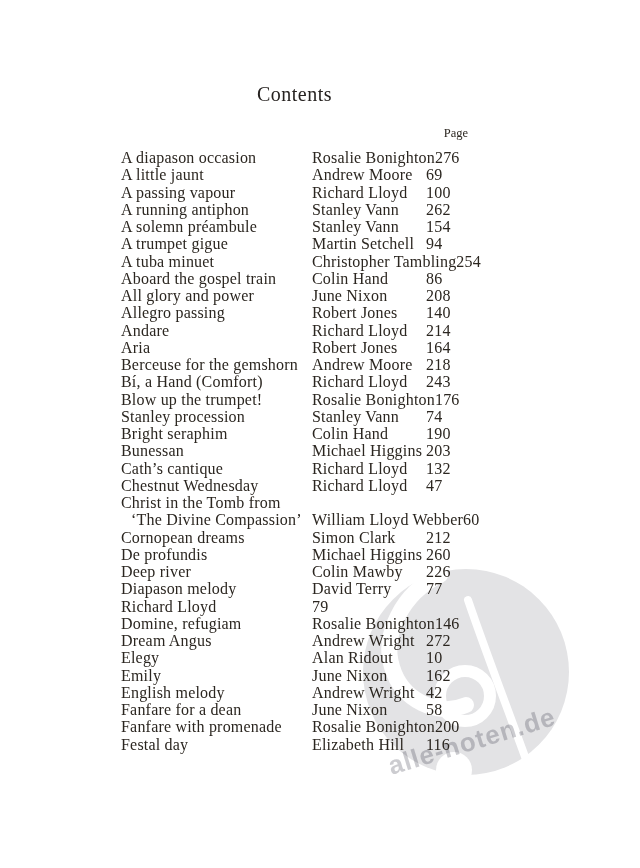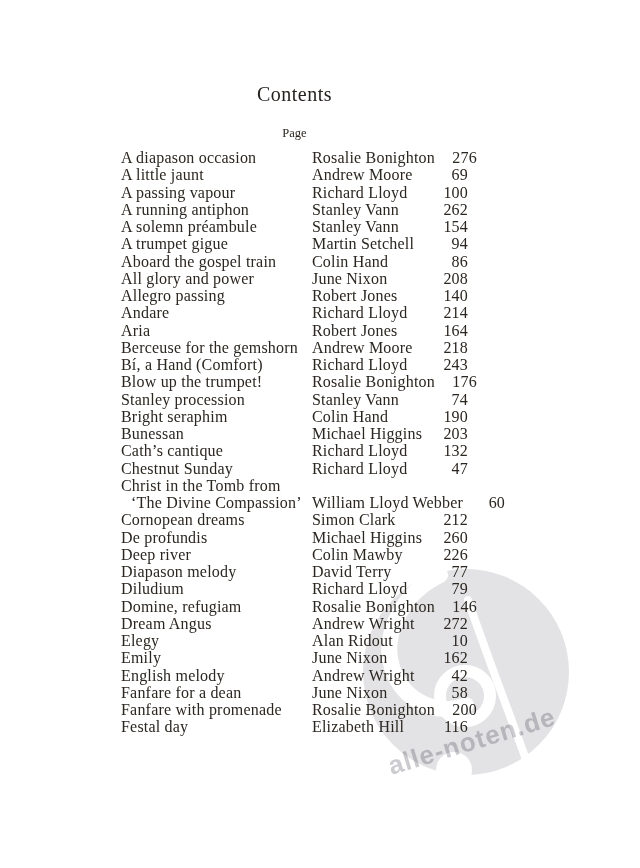--- a/index.html
+++ b/index.html
@@ -31,36 +31,36 @@
   
   .content{position:absolute;left:0;top:0;width:524px;height:868px;z-index:1;}
   .doc-title{
     position:absolute;left:121px;top:83px;width:347px;
     text-align:center;
     font-size:20px;letter-spacing:0.5px;
     color:#262220;
   }
   .page-col-header{
     position:absolute;left:121px;top:126px;width:347px;
-    font-size:12.5px;text-align:center;
+    font-size:12.5px;text-align:right;
     color:#2b2620;
   }
   .toc-list{
     position:absolute;left:121px;top:149px;width:347px;
   }
   .toc-row{
     display:grid;
     grid-template-columns:191px 1fr 42px;
     height:17.25px;line-height:17.25px;
     font-size:16px;letter-spacing:0.2px;
     white-space:nowrap;
   }
   .toc-title-cell{overflow:visible;}
   .toc-title-cell.indent{padding-left:10px;}
-  .toc-page-cell{text-align:right;}
+  .toc-page-cell{}
 </style>
 </head>
 <body>
 
 <div class="watermark">
   <svg width="240" height="240" viewBox="0 0 240 240" aria-hidden="true">
     <circle cx="116" cy="117" r="103" fill="#e3e3e5"></circle>
 
     <path d="M 90 20 C 52 38, 32 80, 42 112 C 52 146, 88 162, 116 150" fill="none" stroke="#ffffff" stroke-width="16" stroke-linecap="round"></path>
     <circle cx="115" cy="141" r="25" fill="none" stroke="#ffffff" stroke-width="12"></circle>
@@ -105,20 +105,25 @@
     <span class="toc-composer-cell">Stanley Vann</span>
     <span class="toc-page-cell">154</span>
   </div>
 
   <div class="toc-row">
     <span class="toc-title-cell">A trumpet gigue</span>
     <span class="toc-composer-cell">Martin Setchell</span>
     <span class="toc-page-cell">94</span>
   </div>
 
+  <div class="toc-row">
+    <span class="toc-title-cell">A tuba minuet</span>
+    <span class="toc-composer-cell">Christopher Tambling</span>
+    <span class="toc-page-cell">254</span>
+  </div>
 
   <div class="toc-row">
     <span class="toc-title-cell">Aboard the gospel train</span>
     <span class="toc-composer-cell">Colin Hand</span>
     <span class="toc-page-cell">86</span>
   </div>
 
   <div class="toc-row">
     <span class="toc-title-cell">All glory and power</span>
     <span class="toc-composer-cell">June Nixon</span>
@@ -179,21 +184,21 @@
     <span class="toc-page-cell">203</span>
   </div>
 
   <div class="toc-row">
     <span class="toc-title-cell">Cath’s cantique</span>
     <span class="toc-composer-cell">Richard Lloyd</span>
     <span class="toc-page-cell">132</span>
   </div>
 
   <div class="toc-row">
-    <span class="toc-title-cell">Chestnut Sunday</span>
+    <span class="toc-title-cell">Chestnut Wednesday</span>
     <span class="toc-composer-cell">Richard Lloyd</span>
     <span class="toc-page-cell">47</span>
   </div>
 
   <div class="toc-row">
     <span class="toc-title-cell">Christ in the Tomb from</span>
     <span class="toc-composer-cell"></span>
     <span class="toc-page-cell"></span>
   </div>
 
@@ -221,21 +226,20 @@
     <span class="toc-page-cell">226</span>
   </div>
 
   <div class="toc-row">
     <span class="toc-title-cell">Diapason melody</span>
     <span class="toc-composer-cell">David Terry</span>
     <span class="toc-page-cell">77</span>
   </div>
 
   <div class="toc-row">
-    <span class="toc-title-cell">Diludium</span>
     <span class="toc-composer-cell">Richard Lloyd</span>
     <span class="toc-page-cell">79</span>
   </div>
 
   <div class="toc-row">
     <span class="toc-title-cell">Domine, refugiam</span>
     <span class="toc-composer-cell">Rosalie Bonighton</span>
     <span class="toc-page-cell">146</span>
   </div>
 

